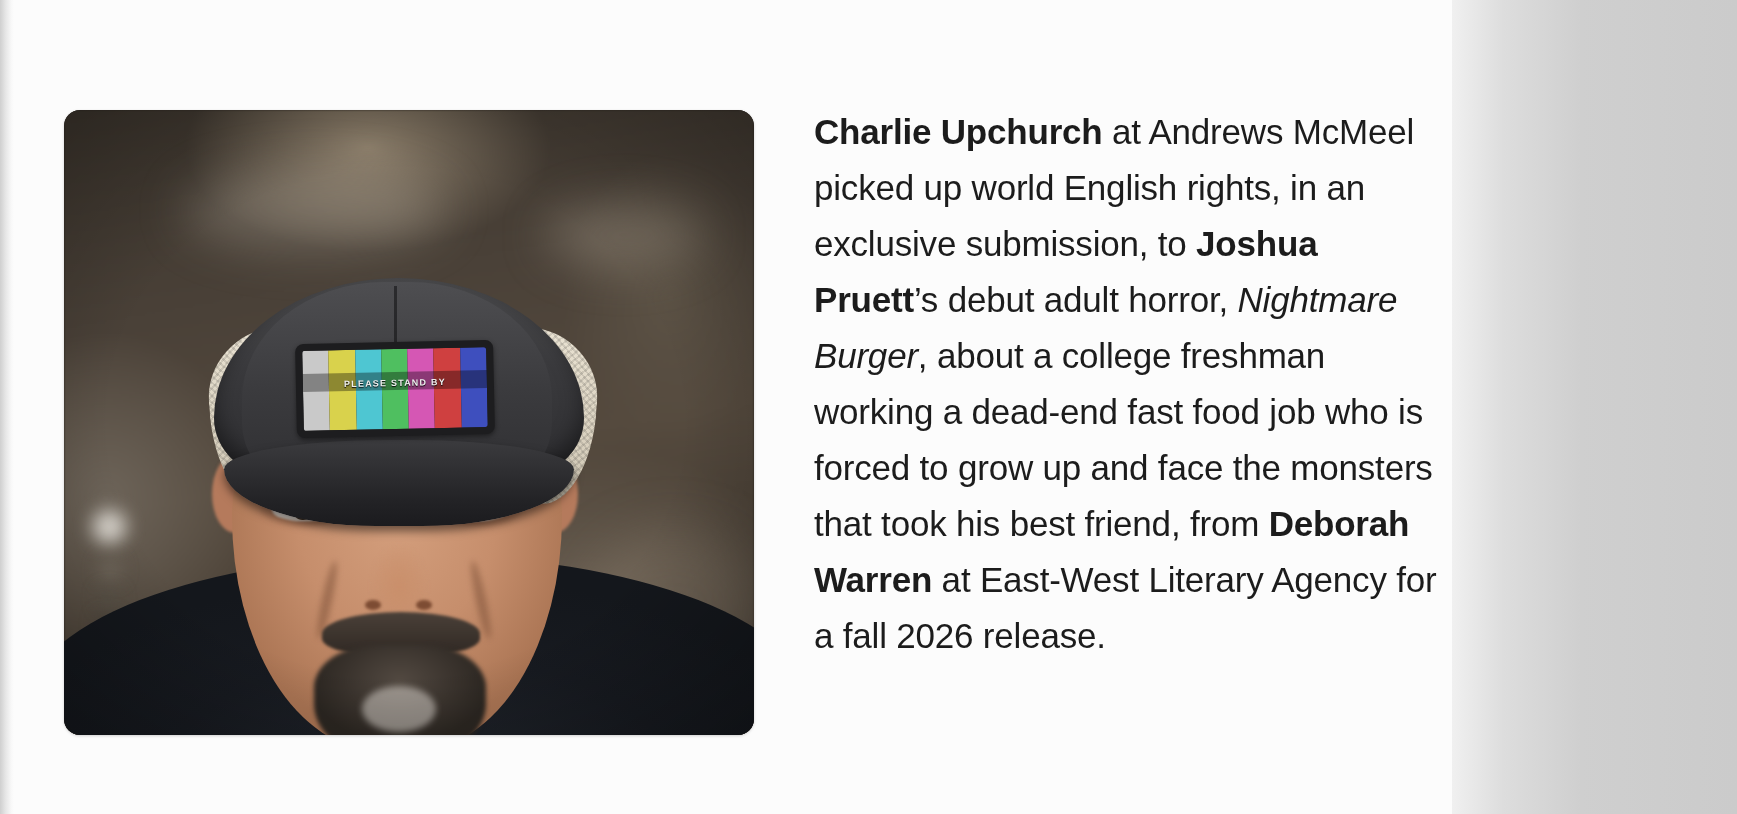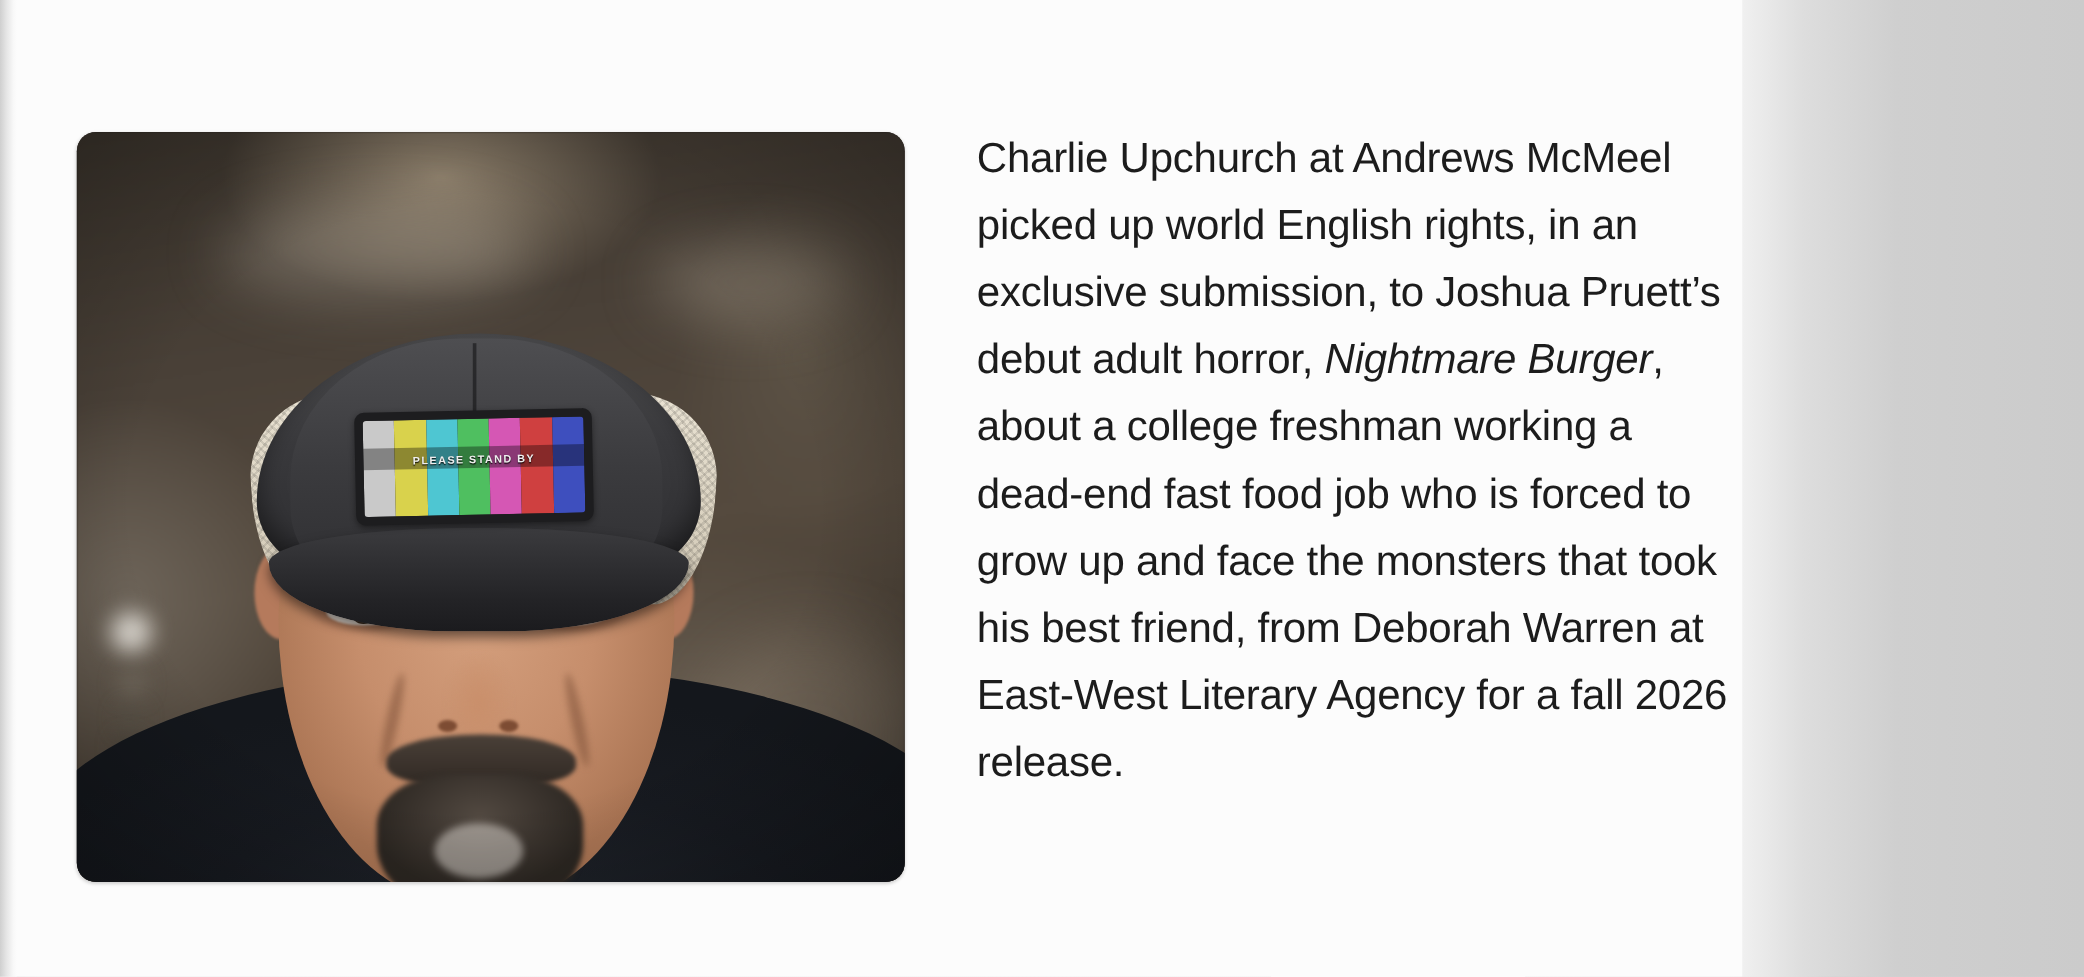--- a/index.html
+++ b/index.html
@@ -287,21 +287,21 @@
   
   #caption {
     flex: 1 1 auto;
     padding-top: 10px;
     color: #1c1c1c;
     font-size: 35px;
     line-height: 1.6;
     letter-spacing: -0.2px;
     max-width: 700px;
   }
-  #caption b { font-weight: normal; }
+  #caption b { font-weight: bold; }
   #caption i { font-style: italic; }
 </style>
 </head>
 <body>
 
 <div id="page">
   <div id="content-card"></div>
   <div id="left-edge"></div>
   <div id="right-edge"></div>
 

